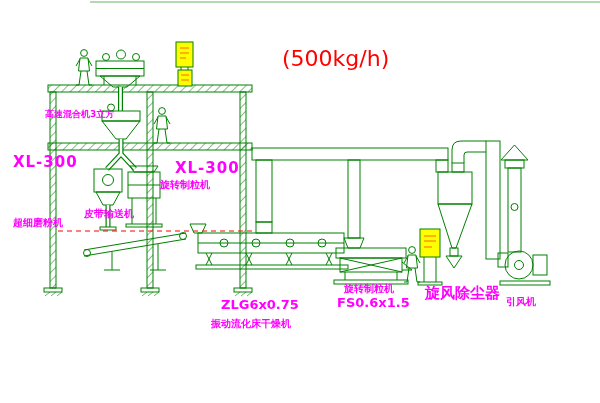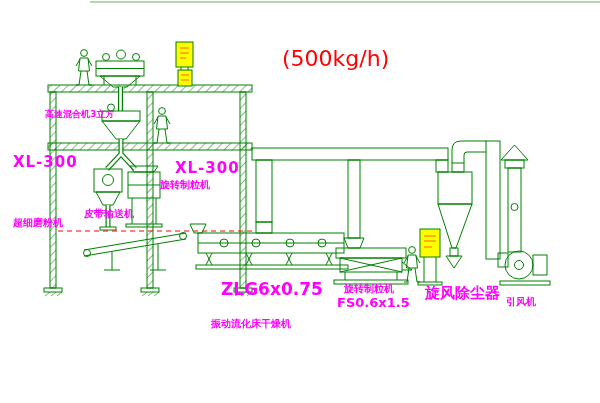--- a/index.html
+++ b/index.html
@@ -192,21 +192,21 @@
 
   <div class="lbl" style="left:13px; top:155px; font-size:15px; letter-spacing:1px;">XL-300</div>
   <div class="lbl" style="left:13px; top:174px; font-size:10px;margin-top:44px;">超细磨粉机</div>
 
   <div class="lbl" style="left:175px; top:161px; font-size:15px; letter-spacing:1px;">XL-300</div>
   <div class="lbl" style="left:160px; top:180px; font-size:10px;">旋转制粒机</div>
 
   <div class="lbl" style="left:84px; top:209px; font-size:10px;">皮带输送机</div>
 
   <div class="lbl" style="left:211px; top:287px; font-size:10px;margin-top:32px;">振动流化床干燥机</div>
-  <div class="lbl" style="left:221px; top:281px; font-size:17px;">ZLG6x0.75</div>
+  <div class="lbl" style="left:221px; top:298px; font-size:13px;">ZLG6x0.75</div>
 
   <div class="lbl" style="left:344px; top:284px; font-size:10px;">旋转制粒机</div>
   <div class="lbl" style="left:337px; top:296px; font-size:13px;">FS0.6x1.5</div>
 
   <div class="lbl" style="left:425px; top:286px; font-size:15px;">旋风除尘器</div>
 
   <div class="lbl" style="left:506px; top:297px; font-size:10px;">引风机</div>
 
 </div>
 

